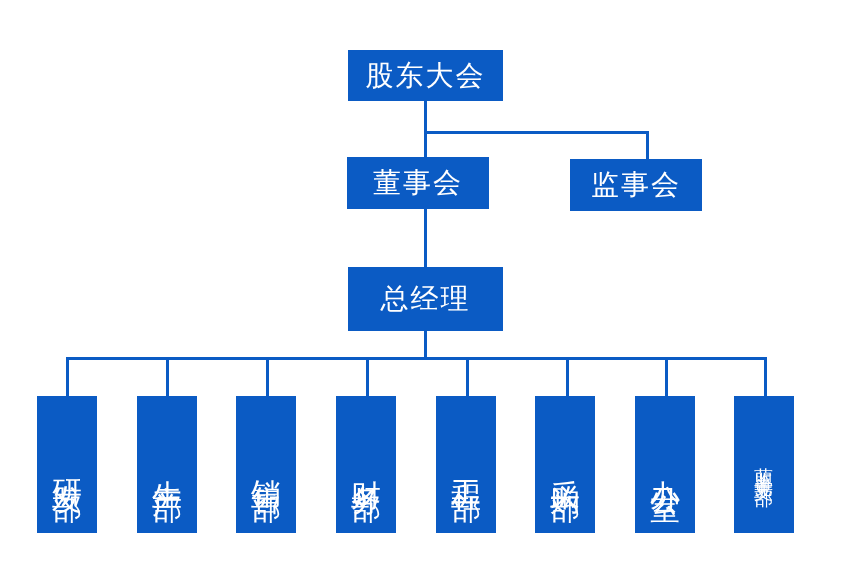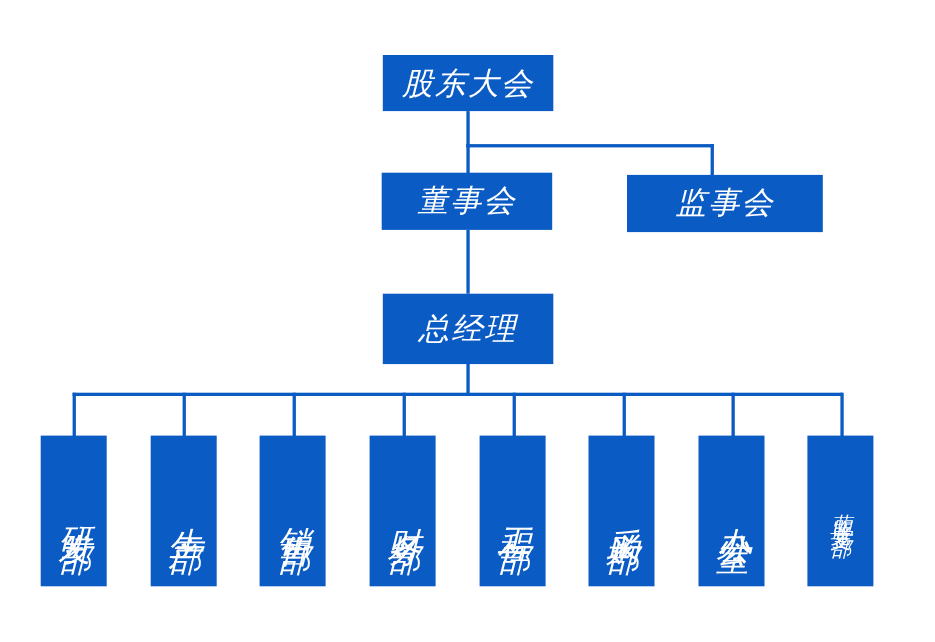--- a/index.html
+++ b/index.html
@@ -22,21 +22,20 @@
   .node {
     position: absolute;
     background: #0B5BC4;
     color: #ffffff;
     display: flex;
     align-items: center;
     justify-content: center;
     box-sizing: border-box;
     z-index: 3;
     line-height: 1;
-    font-style: italic;
   }
   .node.h {
     font-size: 28px;
     letter-spacing: 2px;
   }
   .node.v {
     writing-mode: vertical-rl;
     text-orientation: upright;
     font-size: 30px;
     letter-spacing: 6px;
@@ -80,25 +79,25 @@
   <div class="conn vline" style="left:366px; top:357px; height:40px;"></div>
   <div class="conn vline" style="left:466px; top:357px; height:40px;"></div>
   <div class="conn vline" style="left:566px; top:357px; height:40px;"></div>
   <div class="conn vline" style="left:665px; top:357px; height:40px;"></div>
   <div class="conn vline" style="left:764px; top:357px; height:40px;"></div>
 
   <div class="node h" style="left:348px; top:50px; width:155px; height:51px;">
     <span>股东大会</span>
   </div>
 
-  <div class="node h" style="left:347px; top:157px; width:155px; height:52px;">
+  <div class="node h" style="left:347px; top:157px; width:142px; height:52px;">
     <span>董事会</span>
   </div>
 
-  <div class="node h" style="left:570px; top:159px; width:178px; height:52px;">
+  <div class="node h" style="left:570px; top:159px; width:132px; height:52px;">
     <span>监事会</span>
   </div>
 
   <div class="node h" style="left:348px; top:267px; width:155px; height:64px;">
     <span>总经理</span>
   </div>
 
   <div class="node v" style="left:37px; top:396px; width:60px; height:137px;">
     <span>研发部</span>
   </div>

